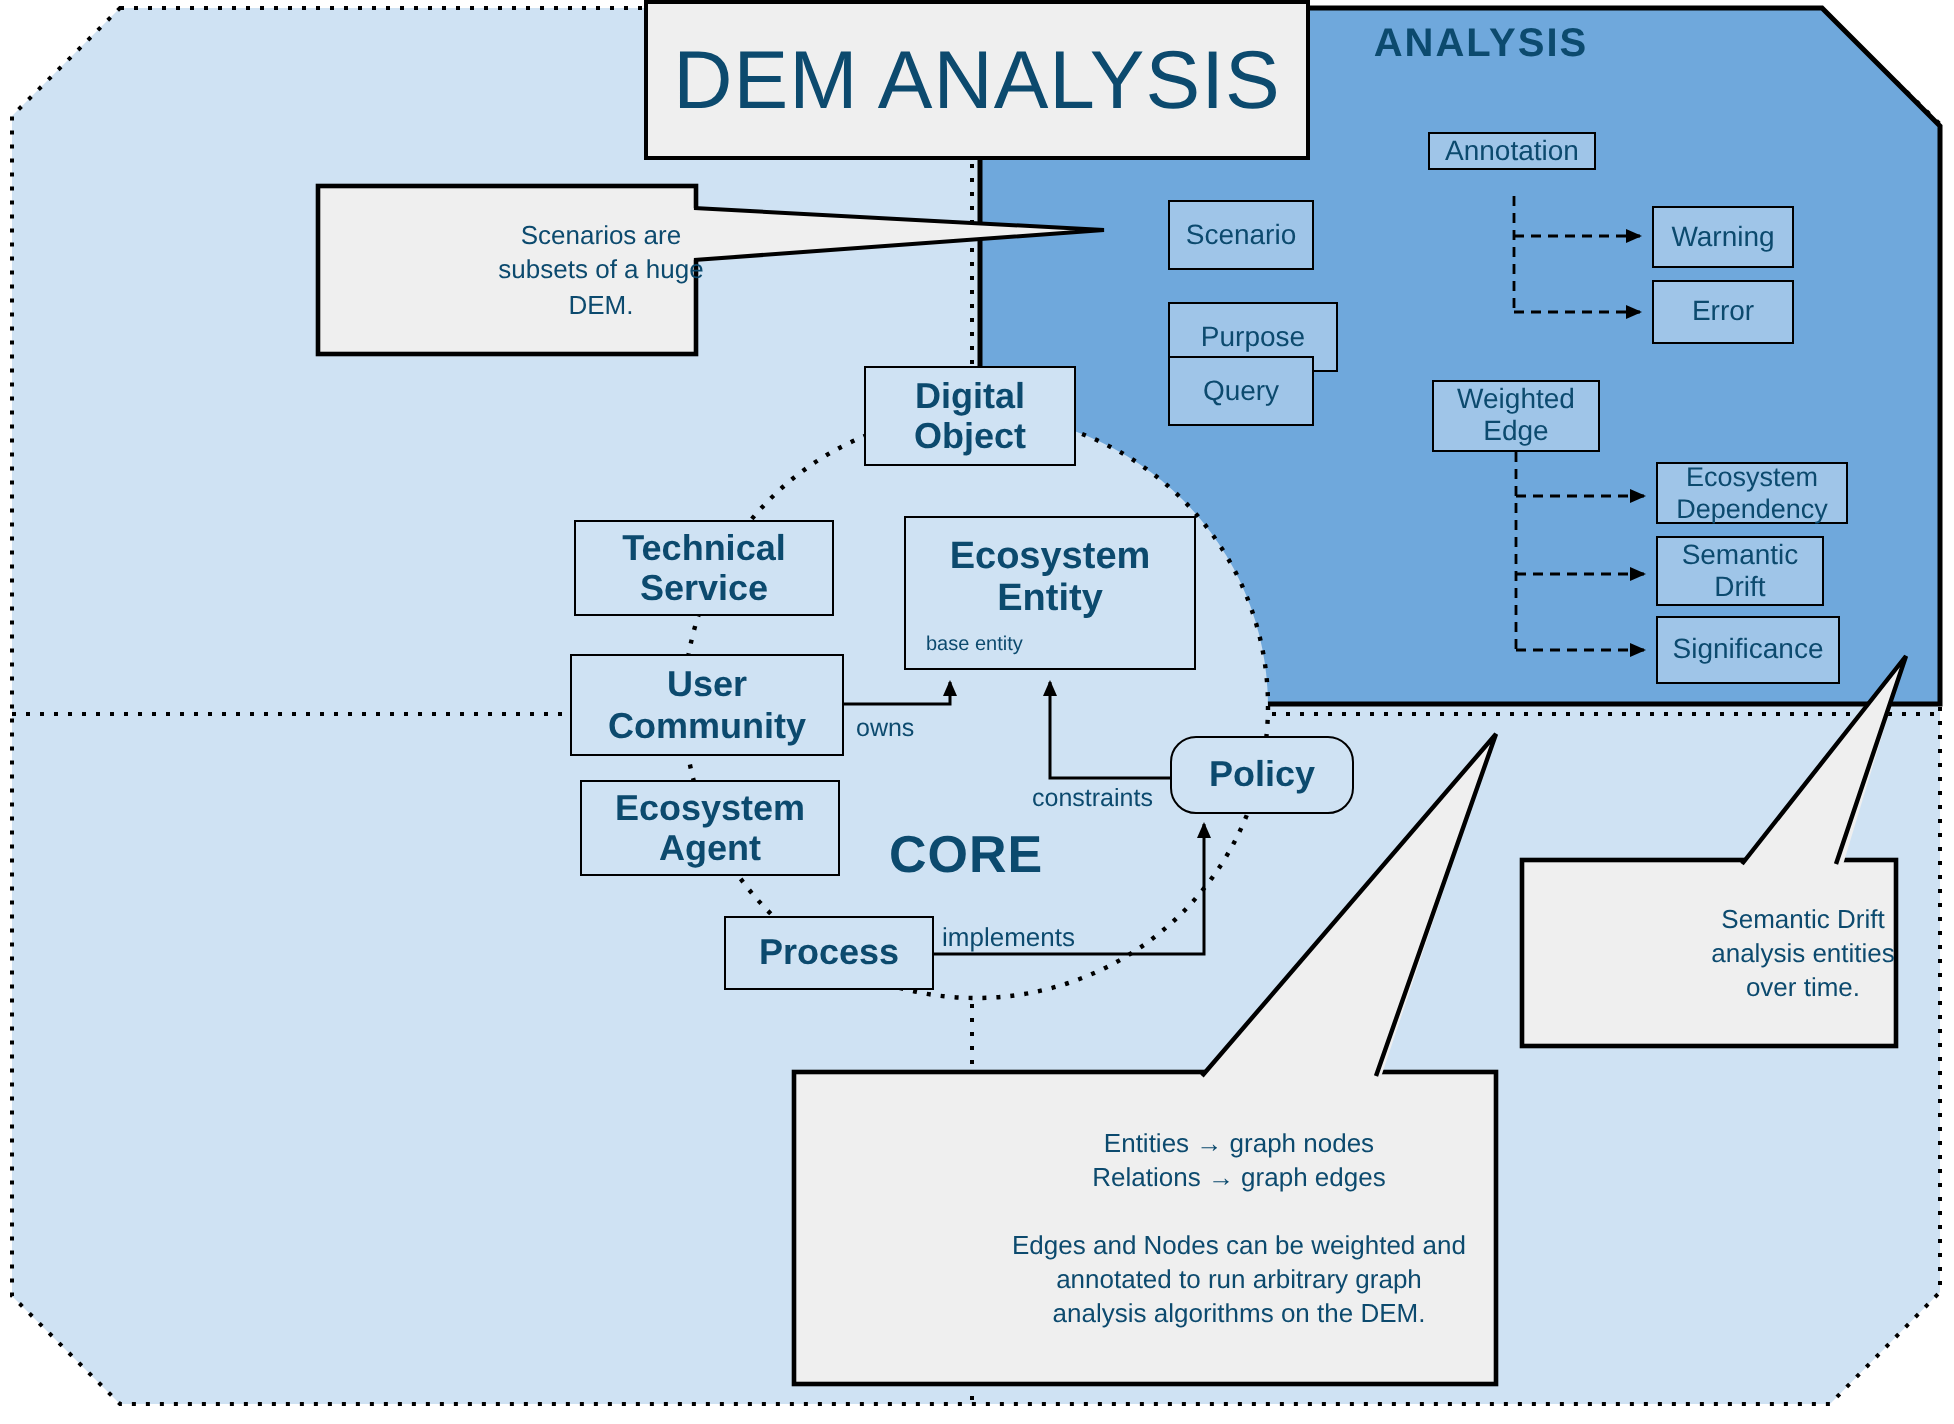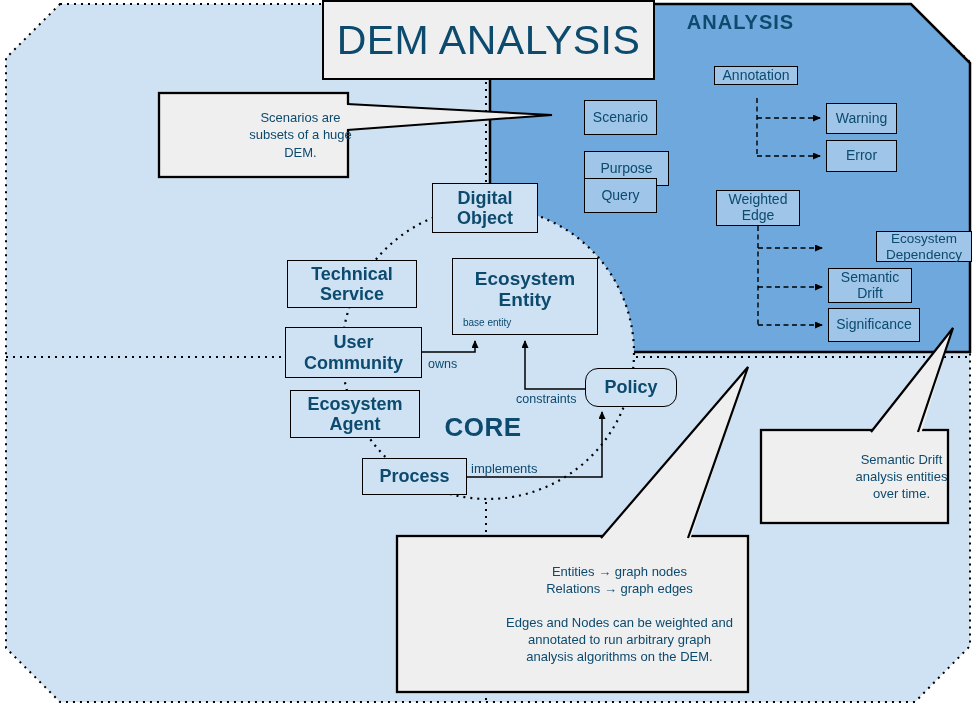--- a/index.html
+++ b/index.html
@@ -125,21 +125,21 @@
   </div>
   <div class="abs box an-box" style="left:826px;top:103px;width:71px;height:31px;">
     <span>Warning</span>
   </div>
   <div class="abs box an-box" style="left:826px;top:140px;width:71px;height:32px;">
     <span>Error</span>
   </div>
   <div class="abs box an-box" style="left:716px;top:190px;width:84px;height:36px;">
     <span>Weighted Edge</span>
   </div>
-  <div class="abs box an-box" style="left:876px;top:231px;width:96px;height:31px;font-size:13.5px;">
+  <div class="abs box an-box" style="left:828px;top:231px;width:96px;height:31px;font-size:13.5px;">
     <span>Ecosystem Dependency</span>
   </div>
   <div class="abs box an-box" style="left:828px;top:268px;width:84px;height:35px;">
     <span>Semantic Drift</span>
   </div>
   <div class="abs box an-box" style="left:828px;top:308px;width:92px;height:34px;">
     <span>Significance</span>
   </div>
 
   <div class="abs rel-label" style="left:428px;top:356px;width:45px;height:16px;">owns</div>

